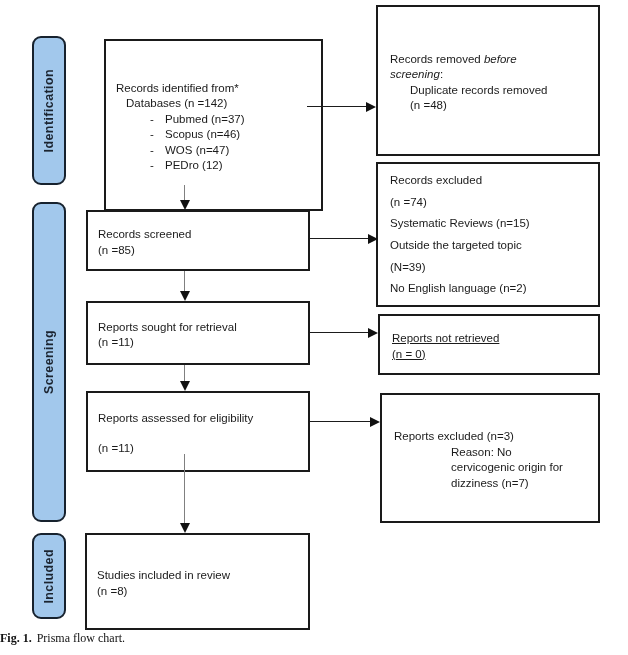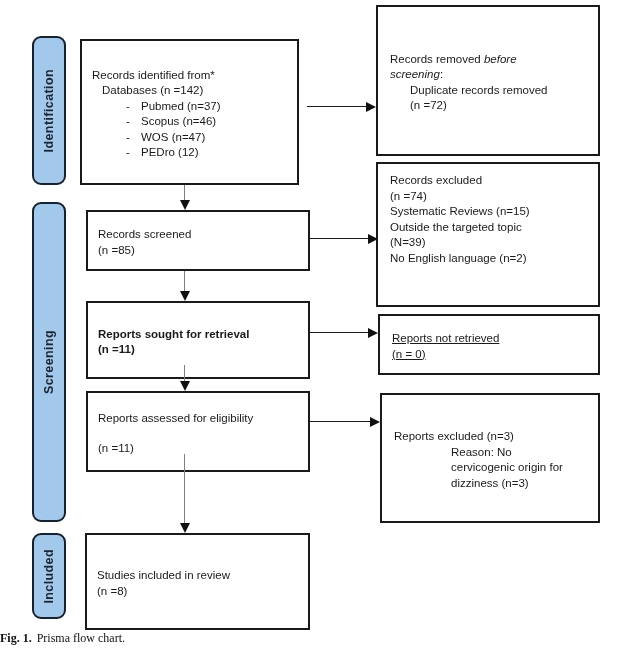--- a/index.html
+++ b/index.html
@@ -38,21 +38,21 @@
     background: #ffffff;
     border: 2px solid #1a1a1a;
     box-sizing: border-box;
     font-size: 11.5px;
     line-height: 15.5px;
     display: flex;
     flex-direction: column;
     justify-content: center;
     padding: 12px 6px 8px 10px;
   }
-  .fbox.top-align { justify-content: flex-start; padding-top: 9px; }
+  .fbox.top-align { justify-content: space-between; padding-top: 9px; }
   .ind1 { padding-left: 10px; }
   .ind2 { padding-left: 20px; }
   .ind3 { padding-left: 57px; }
   .li { display: flex; padding-left: 34px; }
   .li .dash { width: 15px; flex: 0 0 15px; }
   .it { font-style: italic; }
   
   .hl { position: absolute; border-top: 1.5px solid #1b1b1b; height: 0; }
   .ha { position: absolute; width: 0; height: 0;
         border-top: 5px solid transparent; border-bottom: 5px solid transparent;
@@ -81,21 +81,21 @@
   <div class="stage-bar" style="left:32px; top:36px; width:34px; height:149px;">
     <span class="stage-label">Identification</span>
   </div>
   <div class="stage-bar" style="left:32px; top:202px; width:34px; height:320px;">
     <span class="stage-label">Screening</span>
   </div>
   <div class="stage-bar" style="left:32px; top:533px; width:34px; height:86px;">
     <span class="stage-label">Included</span>
   </div>
 
-  <div class="fbox" style="left:80px; top:39px; width:219px; height:146px;justify-content:center;">
+  <div class="fbox" style="left:104px; top:39px; width:219px; height:172px;justify-content:center;">
     <div>Records identified from*</div>
     <div class="ind1">Databases (n =142)</div>
     <div class="li">
       <span class="dash">-</span>
       <span>Pubmed (n=37)</span>
     </div>
     <div class="li">
       <span class="dash">-</span>
       <span>Scopus (n=46)</span>
     </div>
@@ -107,61 +107,61 @@
       <span class="dash">-</span>
       <span>PEDro (12)</span>
     </div>
   </div>
 
   <div class="fbox" style="left:86px; top:210px; width:224px; height:61px;">
     <div>Records screened</div>
     <div>(n =85)</div>
   </div>
 
-  <div class="fbox" style="left:86px; top:301px; width:224px; height:78px;font-weight:bold;">
+  <div class="fbox" style="left:86px; top:301px; width:224px; height:64px;">
     <div>Reports sought for retrieval</div>
     <div>(n =11)</div>
   </div>
 
   <div class="fbox" style="left:86px; top:391px; width:224px; height:81px;gap:15px;">
     <div>Reports assessed for eligibility</div>
     <div>(n =11)</div>
   </div>
 
   <div class="fbox" style="left:85px; top:533px; width:225px; height:97px;">
     <div>Studies included in review</div>
     <div>(n =8)</div>
   </div>
 
   <div class="fbox" style="left:376px; top:5px; width:224px; height:151px; padding-left:12px;">
     <div><span>Records removed </span><span class="it">before</span></div>
     <div><span class="it">screening</span><span>:</span></div>
     <div class="ind2">Duplicate records removed</div>
-    <div class="ind2">(n =72)</div>
+    <div class="ind2">(n =48)</div>
   </div>
 
   <div class="fbox top-align" style="left:376px; top:162px; width:224px; height:145px; padding-left:12px;">
     <div>Records excluded</div>
     <div>(n =74)</div>
     <div>Systematic Reviews (n=15)</div>
     <div>Outside the targeted topic</div>
     <div>(N=39)</div>
     <div>No English language (n=2)</div>
   </div>
 
   <div class="fbox" style="left:378px; top:314px; width:222px; height:61px; padding-left:12px;text-decoration:underline;">
     <div>Reports not retrieved</div>
     <div>(n = 0)</div>
   </div>
 
   <div class="fbox" style="left:380px; top:393px; width:220px; height:130px; padding-left:12px;">
     <div>Reports excluded (n=3)</div>
     <div class="ind3">Reason: No</div>
     <div class="ind3">cervicogenic origin for</div>
-    <div class="ind3">dizziness (n=3)</div>
+    <div class="ind3">dizziness (n=7)</div>
   </div>
 
   <div class="hl" style="left:307px; top:106px; width:60px;"></div>
   <div class="ha" style="left:366px; top:102px;"></div>
 
   <div class="hl" style="left:310px; top:238px; width:58px;"></div>
   <div class="ha" style="left:368px; top:234px;"></div>
 
   <div class="hl" style="left:310px; top:332px; width:58px;"></div>
   <div class="ha" style="left:368px; top:328px;"></div>

